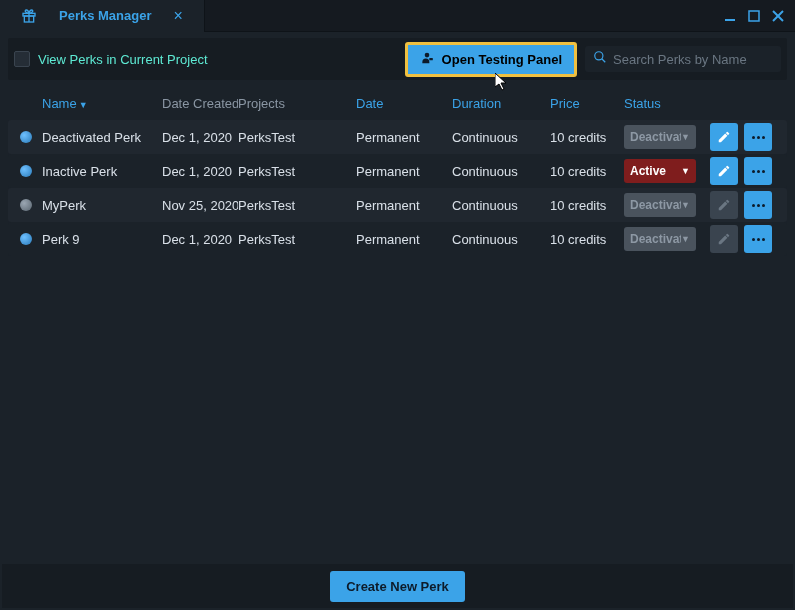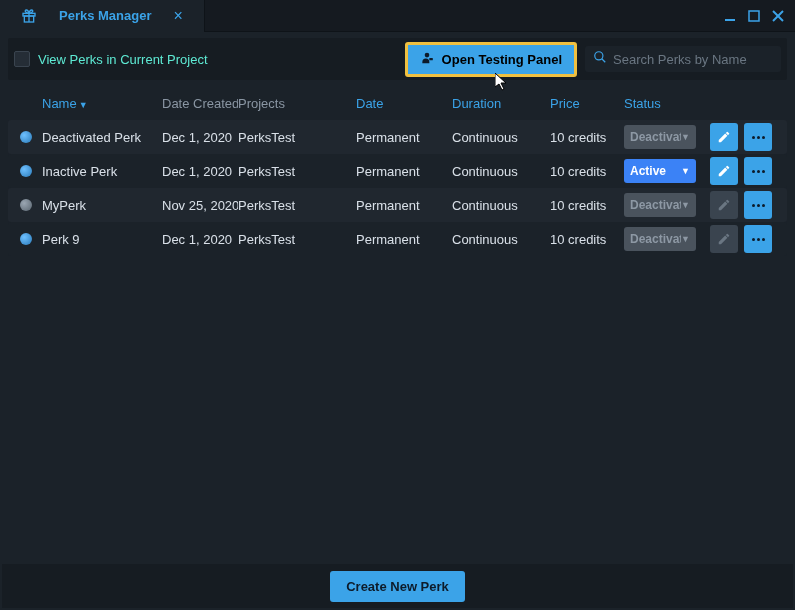--- a/index.html
+++ b/index.html
@@ -46,21 +46,21 @@
 
 .trow { display: flex; align-items: center; height: 34px; font-size: 13px; color: #d9e0e8; border-radius: 3px; margin-bottom: 0px; }
 .trow:nth-child(odd) { background: #20272f; }
 .trow:nth-child(even) { background: #1b2229; }
 .indicator-dot { width: 12px; height: 12px; border-radius: 50%; margin-left: 12px; }
 .dot-blue { background: radial-gradient(circle at 35% 35%, #6ec0ff, #2a7ab8); }
 .dot-grey { background: radial-gradient(circle at 35% 35%, #9aa6b2, #596570); }
 
 .status-btn { width: 72px; height: 24px; display: flex; align-items: center; justify-content: space-between; padding: 0 6px; border-radius: 3px; font-size: 12px; font-weight: 600; cursor: pointer; }
 .status-deact { background: #4a535d; color: #8d98a4; }
-.status-active { background: #3b82f6; color: #fff; }
+.status-active { background: #7f1d1d; color: #fff; }
 .status-deact .stext { max-width: 52px; overflow: hidden; white-space: nowrap; }
 
 .act-btn { width: 28px; height: 28px; border-radius: 3px; display: flex; align-items: center; justify-content: center; cursor: pointer; }
 .act-edit { background: #3ba3e8; }
 .act-edit.dim { background: #3a444f; }
 .act-more { background: #3ba3e8; }
 .act-more .dots { display: flex; gap: 2px; }
 .act-more .d { width: 3px; height: 3px; border-radius: 50%; background: #0d1b2a; }
 
 .pencil { width: 14px; height: 14px; }

